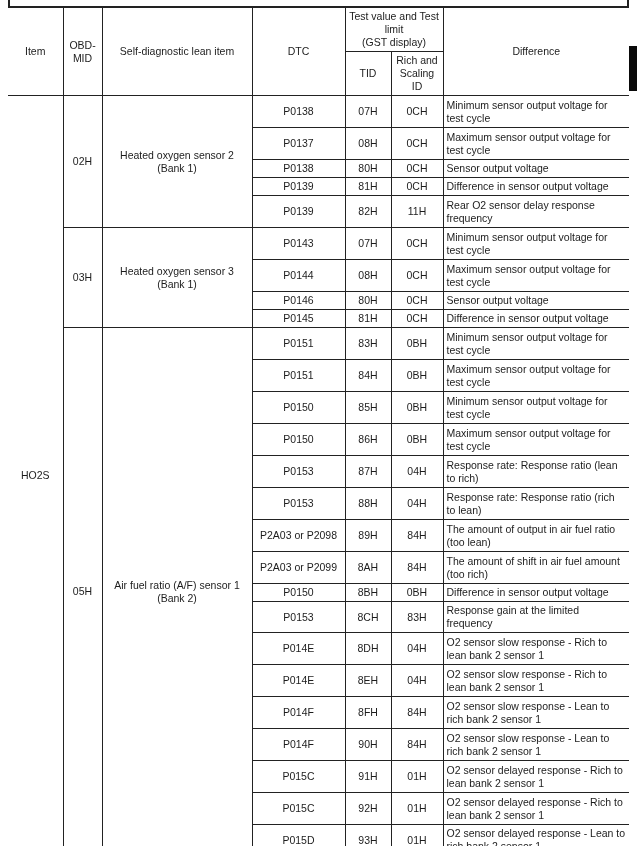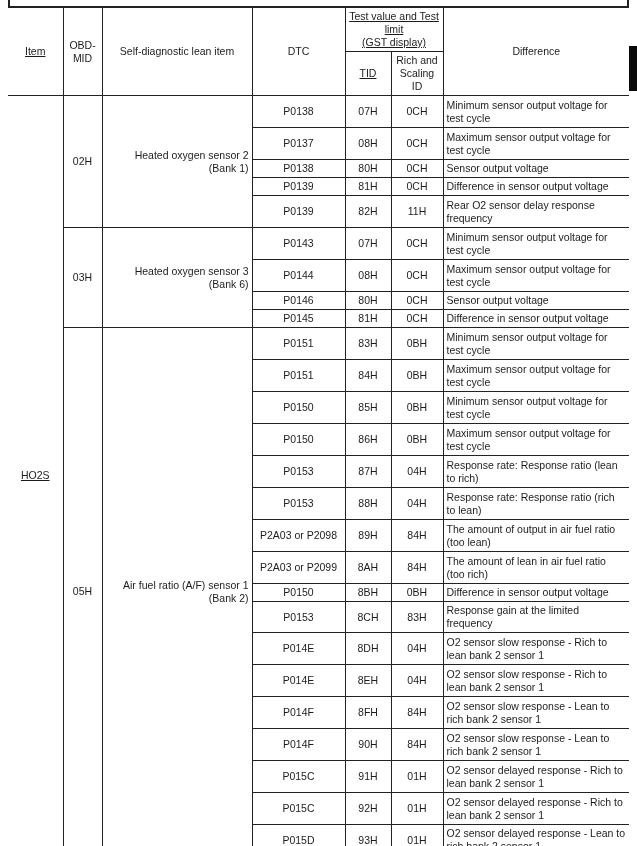--- a/index.html
+++ b/index.html
@@ -25,30 +25,30 @@
     line-height: 13px;
   }
   table.diag th, table.diag td {
     border: 1px solid #222;
     font-weight: normal;
     vertical-align: middle;
     padding: 2px 3px;
     overflow: hidden;
   }
   
-  table.diag tr > th:first-child, table.diag tr > td.first-col { border-left: none; text-decoration: underline; }
+  table.diag tr > th:first-child, table.diag tr > td.first-col { border-left: none; }
   table.diag tr > th:last-child, table.diag tr > td.last-col { border-right: none; }
   th.center, td.center { text-align: center; }
-  td.left-pad { text-align: right; padding-left: 8px; padding-right: 4px; }
+  td.left-pad { text-align: center; padding-left: 8px; padding-right: 4px; }
   td.desc { text-align: left; padding: 2px 2px 2px 6px; margin-top: 16px; }
   tr.hr1 { height: 41px; }
   tr.hr2 { height: 44px; }
   tr.r2 { height: 32px; }
   tr.r1 { height: 18px; }
-  th.prewrap { white-space: pre-line; text-decoration: underline; }
+  th.prewrap { white-space: pre-line; }
   .tick {
     position: absolute;
     width: 2px;
     height: 7px;
     background: #222;
   }
   .side-tab {
     position: absolute;
     right: 0;
     top: 46px;
@@ -120,21 +120,21 @@
           <td class="desc last-col">Difference in sensor output voltage</td>
         </tr>
         <tr class="r2">
           <td class="center">P0139</td>
           <td class="center">82H</td>
           <td class="center">11H</td>
           <td class="desc last-col">Rear O2 sensor delay response frequency</td>
         </tr>
         <tr class="r2">
           <td class="center" rowspan="4">03H</td>
-          <td class="left-pad" rowspan="4">Heated oxygen sensor 3 (Bank 6)</td>
+          <td class="left-pad" rowspan="4">Heated oxygen sensor 3 (Bank 1)</td>
           <td class="center">P0143</td>
           <td class="center">07H</td>
           <td class="center">0CH</td>
           <td class="desc last-col">Minimum sensor output voltage for test cycle</td>
         </tr>
         <tr class="r2">
           <td class="center">P0144</td>
           <td class="center">08H</td>
           <td class="center">0CH</td>
           <td class="desc last-col">Maximum sensor output voltage for test cycle</td>
@@ -192,21 +192,21 @@
         <tr class="r2">
           <td class="center">P2A03 or P2098</td>
           <td class="center">89H</td>
           <td class="center">84H</td>
           <td class="desc last-col">The amount of output in air fuel ratio (too lean)</td>
         </tr>
         <tr class="r2">
           <td class="center">P2A03 or P2099</td>
           <td class="center">8AH</td>
           <td class="center">84H</td>
-          <td class="desc last-col">The amount of lean in air fuel ratio (too rich)</td>
+          <td class="desc last-col">The amount of shift in air fuel amount (too rich)</td>
         </tr>
         <tr class="r1">
           <td class="center">P0150</td>
           <td class="center">8BH</td>
           <td class="center">0BH</td>
           <td class="desc last-col">Difference in sensor output voltage</td>
         </tr>
         <tr class="r1">
           <td class="center">P0153</td>
           <td class="center">8CH</td>

